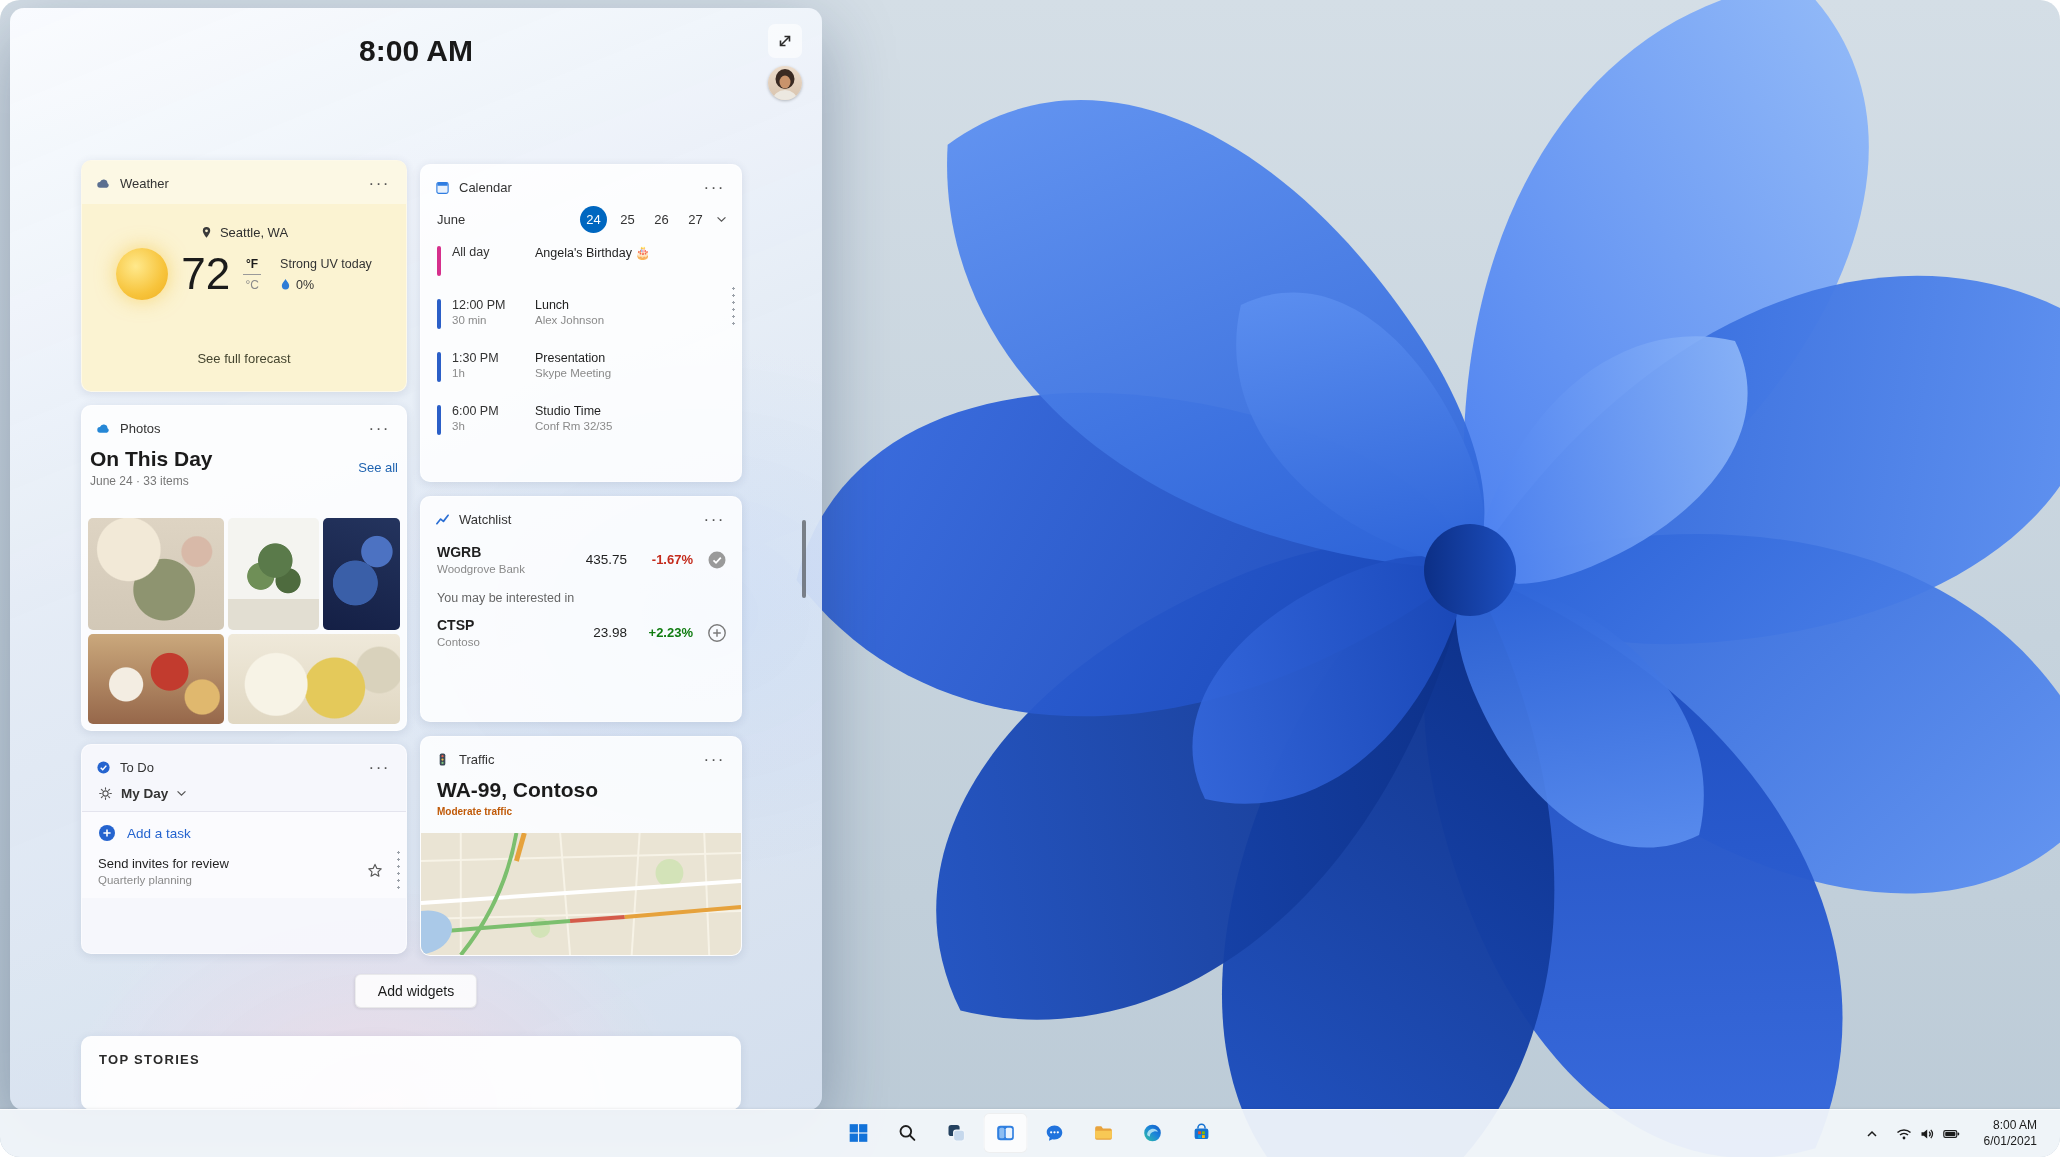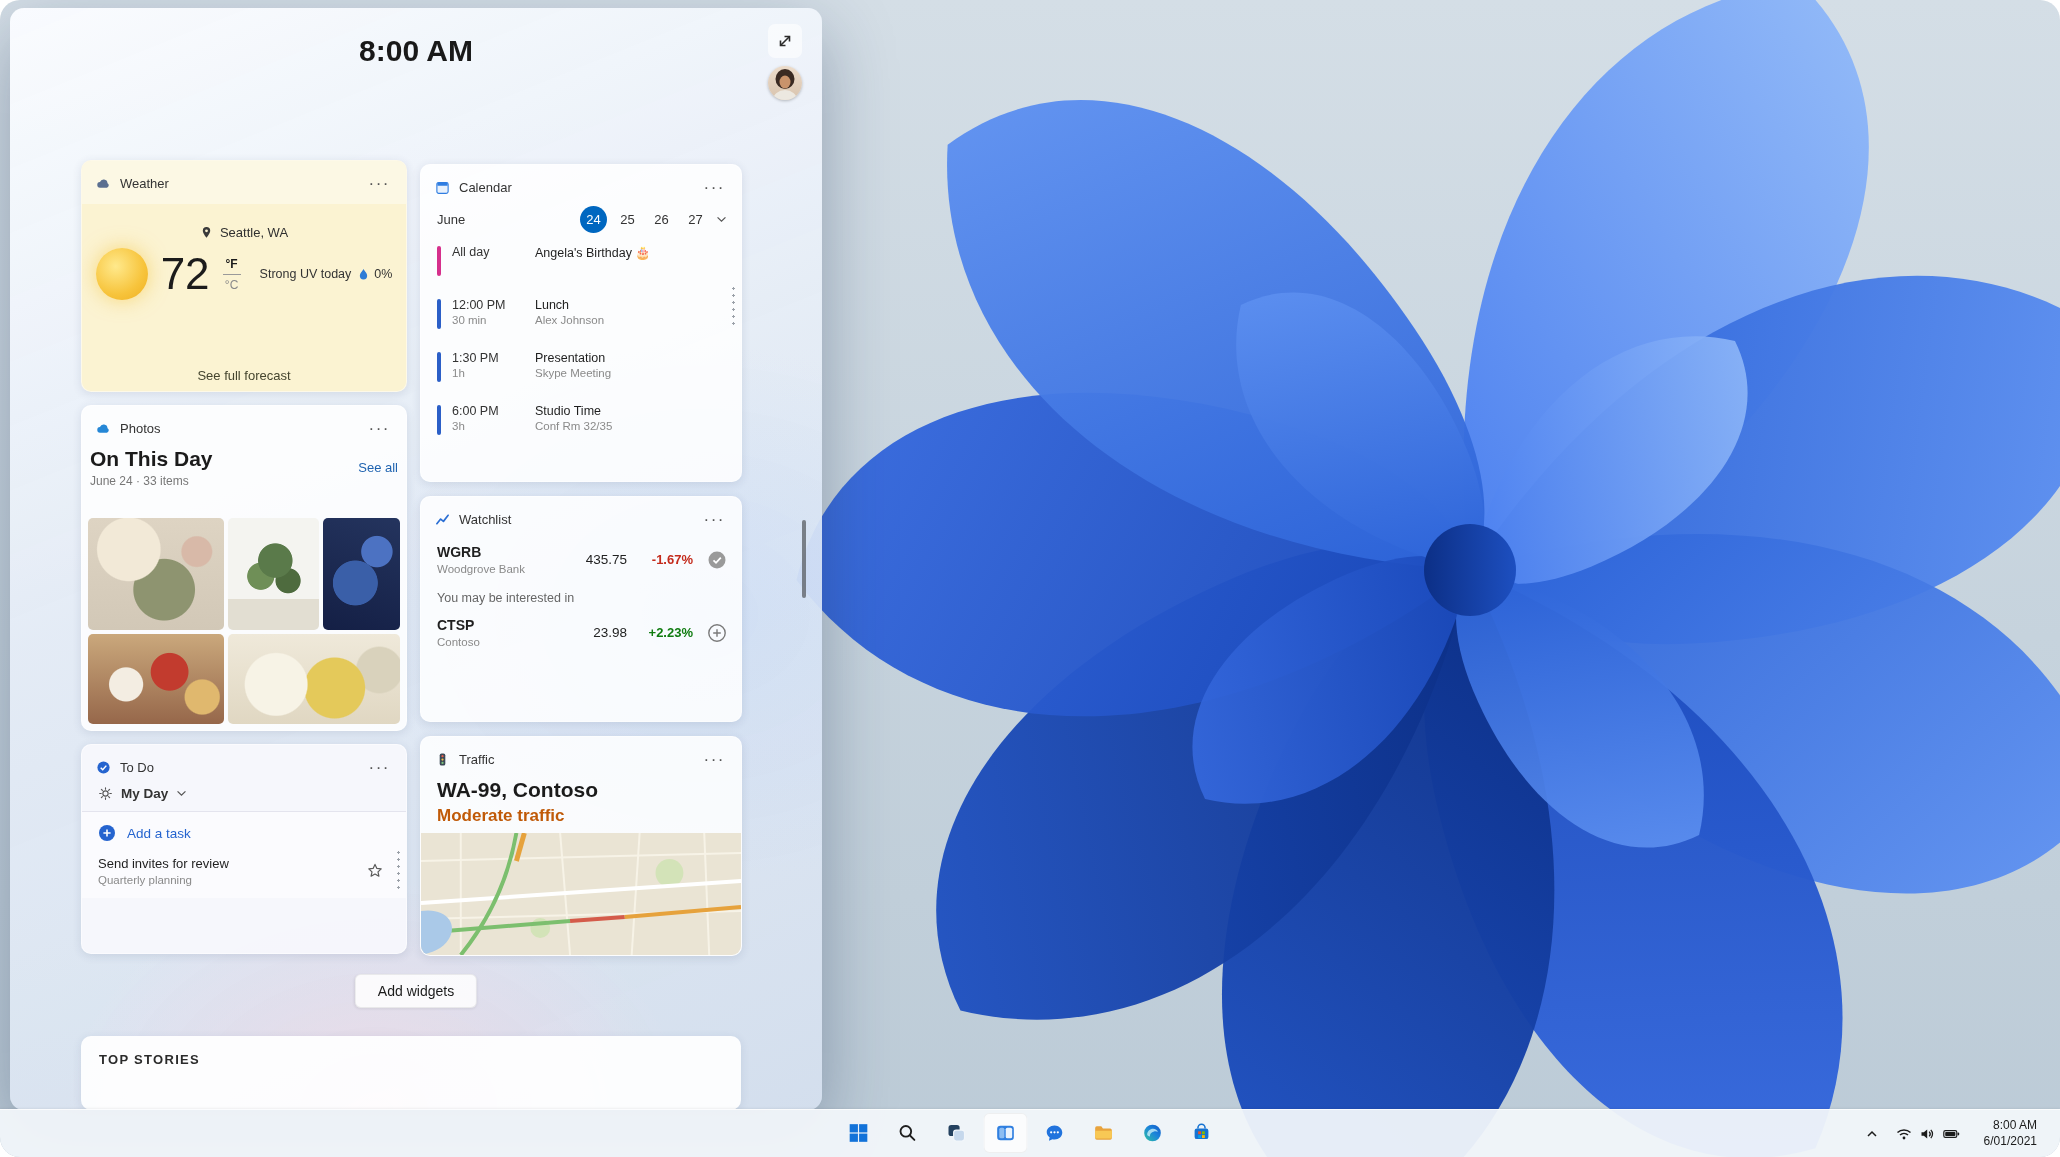--- a/index.html
+++ b/index.html
@@ -40,23 +40,23 @@
   .loc-row{display:flex;align-items:center;justify-content:center;gap:7px;font-size:13px;color:#2f2f2f;margin-top:21px;}
   .temp-row{display:flex;align-items:center;justify-content:center;gap:13px;margin-top:8px;}
   .sun-ball{width:52px;height:52px;border-radius:50%;
     background:radial-gradient(circle at 38% 35%,#ffe98c,#f7c43c 60%,#efae1f);
     box-shadow:0 0 20px rgba(247,196,60,0.6);}
   .temp-val{font-size:44px;color:#1b1b1b;}
   .unit-block{display:flex;flex-direction:column;align-items:center;font-size:12px;}
   .unit-block .uf{color:#1b1b1b;font-weight:600;}
   .unit-block .udiv{width:18px;height:1px;background:#9a9a9a;margin:3px 0;}
   .unit-block .uc{color:#8a8a8a;}
-  .cond-block{display:flex;flex-direction:row;gap:7px;font-size:12.5px;color:#333;margin-left:6px;}
+  .cond-block{display:flex;flex-direction:column;gap:7px;font-size:12.5px;color:#333;margin-left:6px;}
   .precip-row{display:flex;align-items:center;gap:5px;}
-  .forecast-link{position:absolute;bottom:8px;left:0;width:100%;text-align:center;font-size:13px;color:#45452f;font-weight:500;cursor:pointer;}
+  .forecast-link{position:absolute;bottom:25px;left:0;width:100%;text-align:center;font-size:13px;color:#45452f;font-weight:500;cursor:pointer;}
 
   
   .calendar{height:318px;}
   .date-row{display:flex;align-items:center;padding:2px 14px 8px 16px;font-size:13px;color:#333;}
   .date-cells{margin-left:auto;display:flex;align-items:center;gap:7px;}
   .date-cell{width:27px;height:27px;border-radius:50%;display:flex;align-items:center;justify-content:center;font-size:13px;color:#333;cursor:pointer;}
   .date-cell.sel{background:#0067c0;color:#fff;}
   .date-chevron{margin-left:7px;display:flex;align-items:center;cursor:pointer;}
   .events{display:flex;flex-direction:column;gap:22px;padding:4px 18px 12px 16px;}
   .event{display:grid;grid-template-columns:4px 72px 1fr;column-gap:11px;align-items:flex-start;cursor:pointer;}
@@ -125,21 +125,21 @@
   .task-texts{display:flex;flex-direction:column;gap:3px;}
   .task-title{font-size:13px;color:#1f1f1f;}
   .task-sub{font-size:11.5px;color:#8a8a8a;}
   .task-star{margin-left:auto;background:none;border:none;cursor:pointer;display:flex;}
   .todo .dot-col{top:104px;}
 
   
   .traffic{height:220px;}
   .traffic-head{padding:2px 16px 0;}
   .tr-heading{font-size:21px;font-weight:600;color:#1b1b1b;}
-  .tr-status{font-size:17px;font-weight:600;margin-top:4px;}
+  .tr-status{font-size:10px;font-weight:600;margin-top:4px;}
   .map{position:absolute;left:0;right:0;bottom:0;height:122px;cursor:pointer;}
   .map svg{display:block;width:100%;height:100%;}
 
   .add-widgets{position:absolute;top:966px;left:50%;transform:translateX(-50%);height:34px;padding:0 22px;
     background:rgba(255,255,255,0.85);border:1px solid rgba(0,0,0,0.07);border-radius:6px;font-size:14px;color:#1b1b1b;
     font-family:inherit;cursor:pointer;box-shadow:0 1px 3px rgba(0,0,0,0.08);}
   .top-stories{position:absolute;top:1028px;left:71px;width:660px;height:74px;border-radius:10px;
     background:rgba(255,255,255,0.92);box-shadow:0 2px 10px rgba(40,60,100,0.1);}
   .ts-label{padding:16px 18px;font-size:13px;font-weight:700;letter-spacing:1.3px;color:#2b2b2b;}
   .panel-scroll{position:absolute;right:16px;top:512px;width:4px;height:78px;border-radius:2px;background:#60656b;opacity:0.8;cursor:pointer;}

